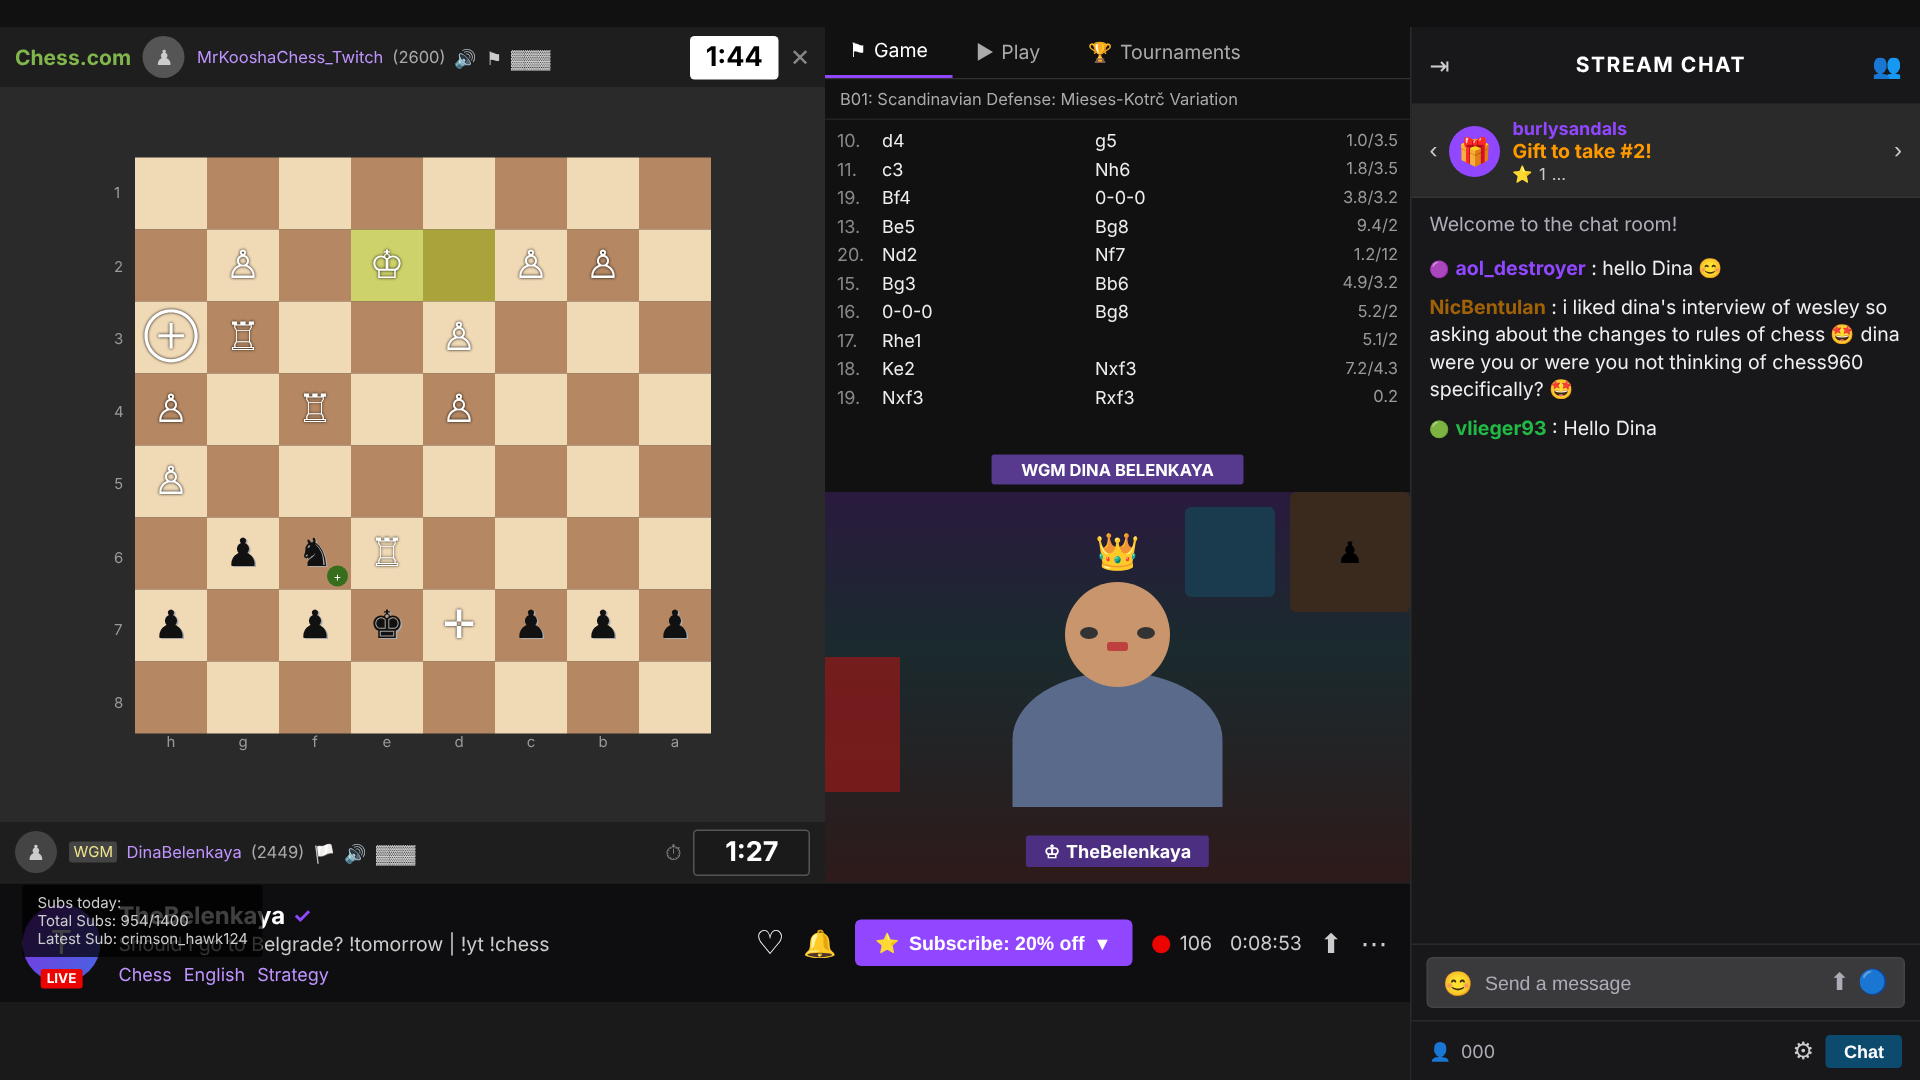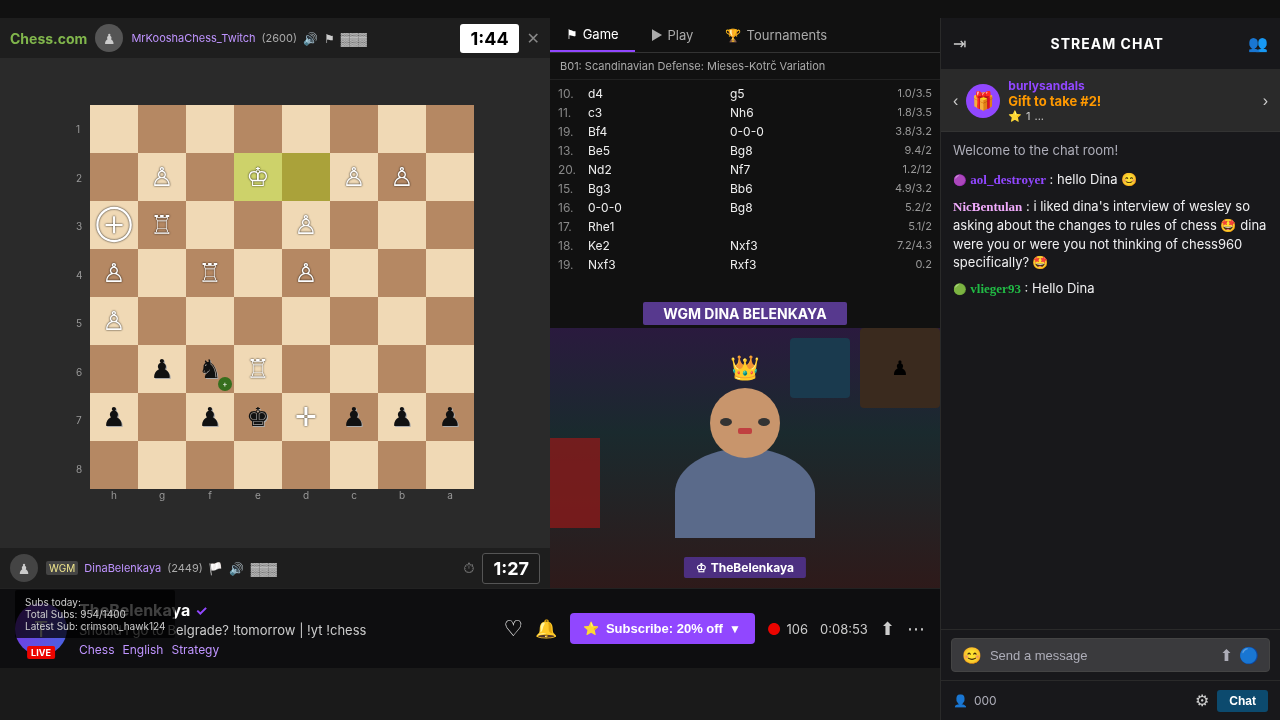--- a/index.html
+++ b/index.html
@@ -23,21 +23,21 @@
     .board-header { height: 40px; background: #1e1e1e; display: flex; align-items: center; padding: 0 10px; gap: 8px; }
     .board-header .player-info { display: flex; align-items: center; gap: 6px; font-size: 12px; color: #ccc; }
     .board-header .timer-box { margin-left: auto; background: white; color: black; padding: 4px 10px; border-radius: 3px; font-size: 18px; font-weight: bold; }
     .board-container { display: flex; align-items: center; justify-content: center; flex: 1; padding: 0 10px; }
     .piece { font-size: 26px; line-height: 1; user-select: none; }
 
     .board-wrapper { display: flex; flex-direction: column; }
 
     .board-footer { height: 40px; background: #1e1e1e; display: flex; align-items: center; padding: 0 10px; gap: 8px; }
     .board-footer .player-info { display: flex; align-items: center; gap: 6px; font-size: 12px; color: #ccc; }
-    .board-footer .timer-box { margin-left: auto; background: #2a2a2a; color: white; padding: 4px 10px; border-radius: 3px; font-size: 18px; font-weight: bold; border: 1px solid #555; }
+    .board-footer .timer-box { margin-left: auto; background: #2a2a2a; color: white; padding: 4px 20px; border-radius: 3px; font-size: 18px; font-weight: bold; border: 1px solid #555; }
     .game-tabs { display: flex; background: #111; border-bottom: 1px solid #333; }
     .game-tab { padding: 8px 16px; font-size: 13px; color: #aaa; cursor: pointer; display: flex; align-items: center; gap: 5px; }
     .game-tab.active { color: white; border-bottom: 2px solid #9147ff; }
 
     .opening-info { padding: 6px 10px; font-size: 11px; color: #aaa; background: #111; border-bottom: 1px solid #222; }
 
     .moves-table { flex: 1; overflow-y: auto; padding: 4px 0; }
     .move-row { display: grid; grid-template-columns: 30px 1fr 1fr 60px; font-size: 12px; color: #ccc; padding: 2px 8px; }
     .move-row .move-num { color: #888; }
     .move-row .move { color: #eee; }
@@ -69,25 +69,25 @@
     .chat-header { height: 52px; display: flex; align-items: center; justify-content: space-between; padding: 0 12px; border-bottom: 1px solid #2a2a2a; }
     .chat-title { font-size: 14px; font-weight: bold; color: white; letter-spacing: 1px; }
 
     
     .gift-notification { background: #2a2a2a; padding: 8px 12px; display: flex; align-items: center; gap: 8px; border-bottom: 1px solid #333; }
 
     
     .chat-messages { flex: 1; overflow-y: auto; padding: 10px 12px; display: flex; flex-direction: column; gap: 8px; }
     .welcome-msg { color: #adadb8; font-size: 13px; margin-bottom: 4px; }
     .chat-msg { font-size: 13px; line-height: 1.4; }
-    .chat-msg .username { font-weight: bold; cursor: pointer; font-family: Liberation Serif, serif; }
+    .chat-msg .username { font-weight: bold; cursor: pointer; }
     .chat-msg .msg-text { color: #efeff1; }
     .username-aol { color: #9147ff; }
     .username-hup { color: #ff6b6b; }
-    .username-nic { color: #f0abfc; }
+    .username-nic { color: #a16207; }
     .username-vli { color: #21ba45; }
     .username-gru { color: #21ba45; }
 
     
     .chat-input-area { padding: 8px 10px; border-top: 1px solid #2a2a2a; }
     .chat-input-box { background: #3a3a3d; border: 1px solid #444; border-radius: 4px; display: flex; align-items: center; padding: 6px 10px; gap: 8px; }
     .chat-input { background: none; border: none; color: #efeff1; flex: 1; font-size: 13px; outline: none; }
     .chat-input::placeholder { color: #adadb8; }
     .chat-input-icons { display: flex; gap: 6px; align-items: center; }
     .chat-icon-btn { background: none; border: none; color: #adadb8; cursor: pointer; font-size: 16px; }
@@ -386,21 +386,21 @@
           </div>
           <div class="move-row">
             <span class="move-num">19.</span>
             <span class="move">Nxf3</span>
             <span class="move">Rxf3</span>
             <span class="eval">0.2</span>
           </div>
         </div>
 
         <div style="position:relative;height:30px;background:#111;display:flex;align-items:center;justify-content:center;">
-          <div style="background:rgba(100,65,165,0.85);color:white;padding:3px 20px;border-radius:2px;font-size:14px;font-weight:bold;">WGM DINA BELENKAYA</div>
+          <div style="background:rgba(100,65,165,0.85);color:white;padding:3px 20px;border-radius:2px;font-size:11px;font-weight:bold;">WGM DINA BELENKAYA</div>
         </div>
 
         <div style="flex:1;background:#1a1a1e;position:relative;overflow:hidden;min-height:260px;">
           <div style="width:100%;height:100%;background:linear-gradient(180deg, #2a1a3e 0%, #1a2a2e 40%, #2e1a1a 100%);display:flex;align-items:center;justify-content:center;">
 
             <div style="position:relative;width:100%;height:100%;overflow:hidden;">
 
               <div style="position:absolute;top:0;right:0;width:80px;height:80px;background:#3a2a1e;border-radius:4px;display:flex;align-items:center;justify-content:center;font-size:20px;">♟</div>
               <div style="position:absolute;top:10px;right:90px;width:60px;height:60px;background:#1a3a4e;border-radius:4px;"></div>
 

